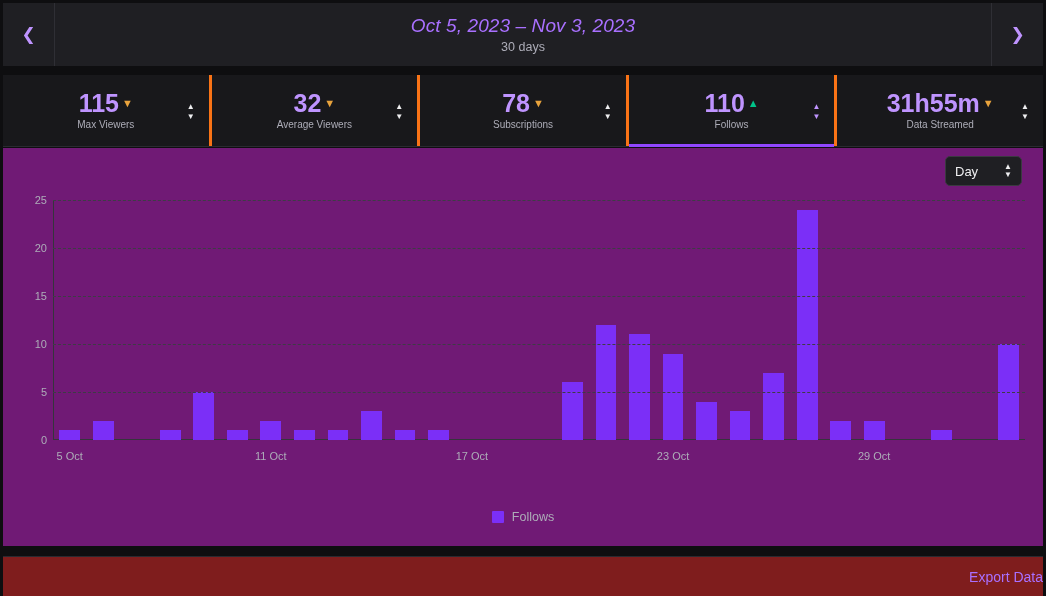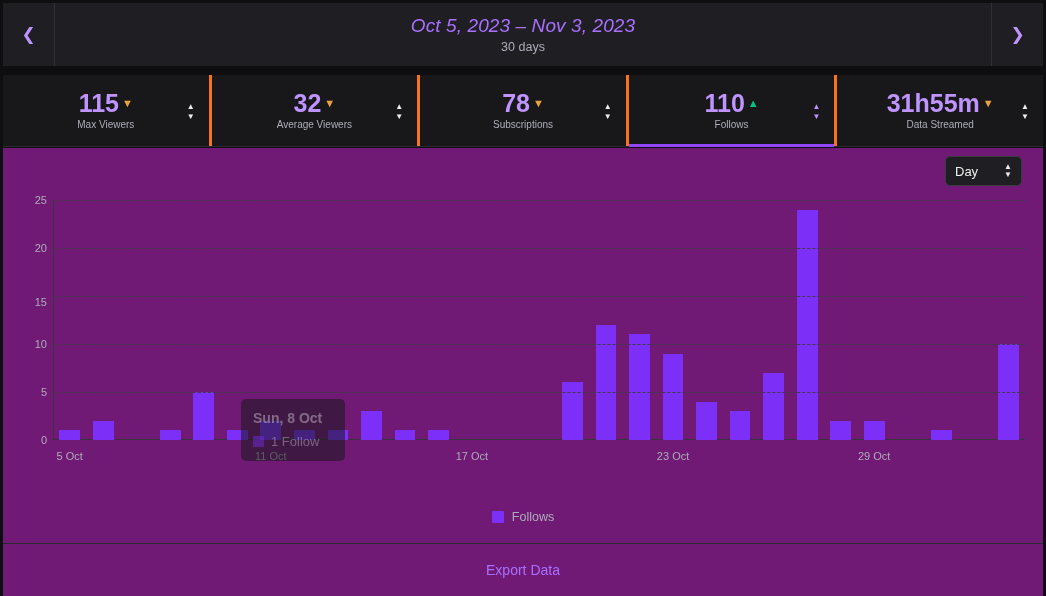--- a/index.html
+++ b/index.html
@@ -259,26 +259,26 @@
     background: #7b2ff7;
     border-radius: 1px;
   }
   .legend-label { color: #adadb8; font-size: 12.5px; }
 
   
   .footer {
     position: absolute;
     left: 3px; right: 3px;
     bottom: 3px;
-    height: 53px;
-    background: #701a75;
+    height: 40px;
+    background: #7f1d1d;
     border-top: 1px solid #2a2a30;
     display: flex;
     align-items: center;
-    justify-content: center;
+    justify-content: flex-end;
   }
   .export-link {
     color: #a970ff;
     font-size: 14px;
     cursor: pointer;
   }
   .chev { display:inline-block; }
 </style>
 </head>
 <body>
@@ -404,39 +404,32 @@
             <div class="bar" title="29 Oct: 2" style="left: 83.4138%; width: 2.13793%; height: 8%; background: rgb(123, 47, 247);"></div>
             <div class="bar" title="31 Oct: 1" style="left: 90.3103%; width: 2.13793%; height: 4%; background: rgb(123, 47, 247);"></div>
             <div class="bar" title="2 Nov: 10" style="left: 97.2069%; width: 2.13793%; height: 40%; background: rgb(123, 47, 247);"></div>
           </div>
       <div class="ytick" style="top: 100%;">0</div>
           <div class="gridline" style="top: 80%;"></div>
           <div class="ytick" style="top: 80%;">5</div>
           <div class="gridline" style="top: 60%;"></div>
           <div class="ytick" style="top: 60%;">10</div>
           <div class="gridline" style="top: 40%;"></div>
-          <div class="ytick" style="top: 40%; margin-top: 6px;">15</div>
+          <div class="ytick" style="top: 40%;">15</div>
           <div class="gridline" style="top: 20%;"></div>
           <div class="ytick" style="top: 20%;">20</div>
           <div class="gridline" style="top: 0%;"></div>
           <div class="ytick" style="top: 0%;">25</div>
           <div class="xtick" style="left: 1.72414%;">5 Oct</div>
           <div class="xtick" style="left: 22.4138%;">11 Oct</div>
           <div class="xtick" style="left: 43.1034%;">17 Oct</div>
           <div class="xtick" style="left: 63.7931%;">23 Oct</div>
           <div class="xtick" style="left: 84.4828%;">29 Oct</div>
         </div>
 
-      <div class="tooltip">
-        <div class="tt-title">Sun, 8 Oct</div>
-        <div class="tt-row">
-          <span class="tt-swatch"></span>
-          <span class="tt-text">1 Follow</span>
-        </div>
-      </div>
     </div>
 
     <div class="legend">
       <span class="legend-swatch"></span>
       <span class="legend-label">Follows</span>
     </div>
   </div>
 
   <div class="footer">
     <span class="export-link">Export Data</span>

